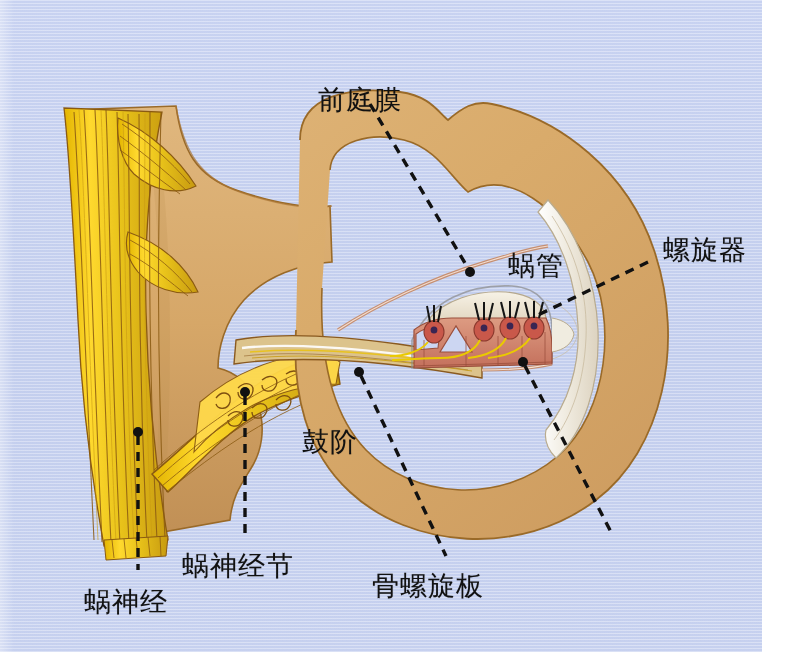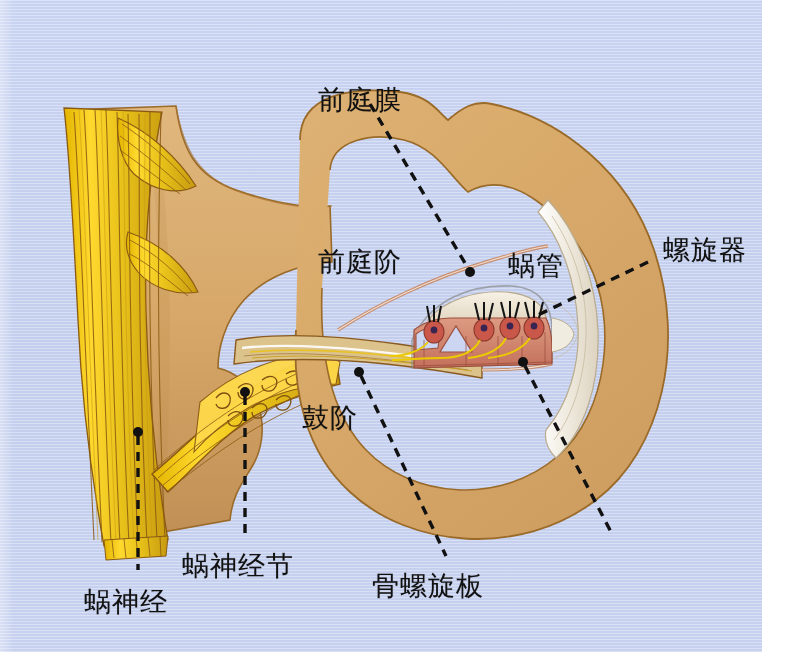--- a/index.html
+++ b/index.html
@@ -337,20 +337,19 @@
     <g fill="#111111">
       <circle cx="470" cy="272" r="5"></circle>
       <circle cx="245" cy="392" r="5"></circle>
       <circle cx="138" cy="432" r="5"></circle>
       <circle cx="359" cy="372" r="5"></circle>
       <circle cx="523" cy="362" r="5"></circle>
     </g>
   </svg>
 
   <div class="label" style="left:318px; top:86px;">前庭膜</div>
-  <div class="label" style="left:318px; top:248px;">前庭阶</div>
   <div class="label" style="left:508px; top:252px;text-align:right;">蜗管</div>
   <div class="label" style="left:663px; top:236px;">螺旋器</div>
-  <div class="label" style="left:302px; top:404px;">鼓阶</div>
+  <div class="label" style="left:302px; top:428px;">鼓阶</div>
   <div class="label" style="left:182px; top:552px;">蜗神经节</div>
   <div class="label" style="left:84px; top:588px;">蜗神经</div>
   <div class="label" style="left:372px; top:572px;">骨螺旋板</div>
 </div>
 
 </body></html>

